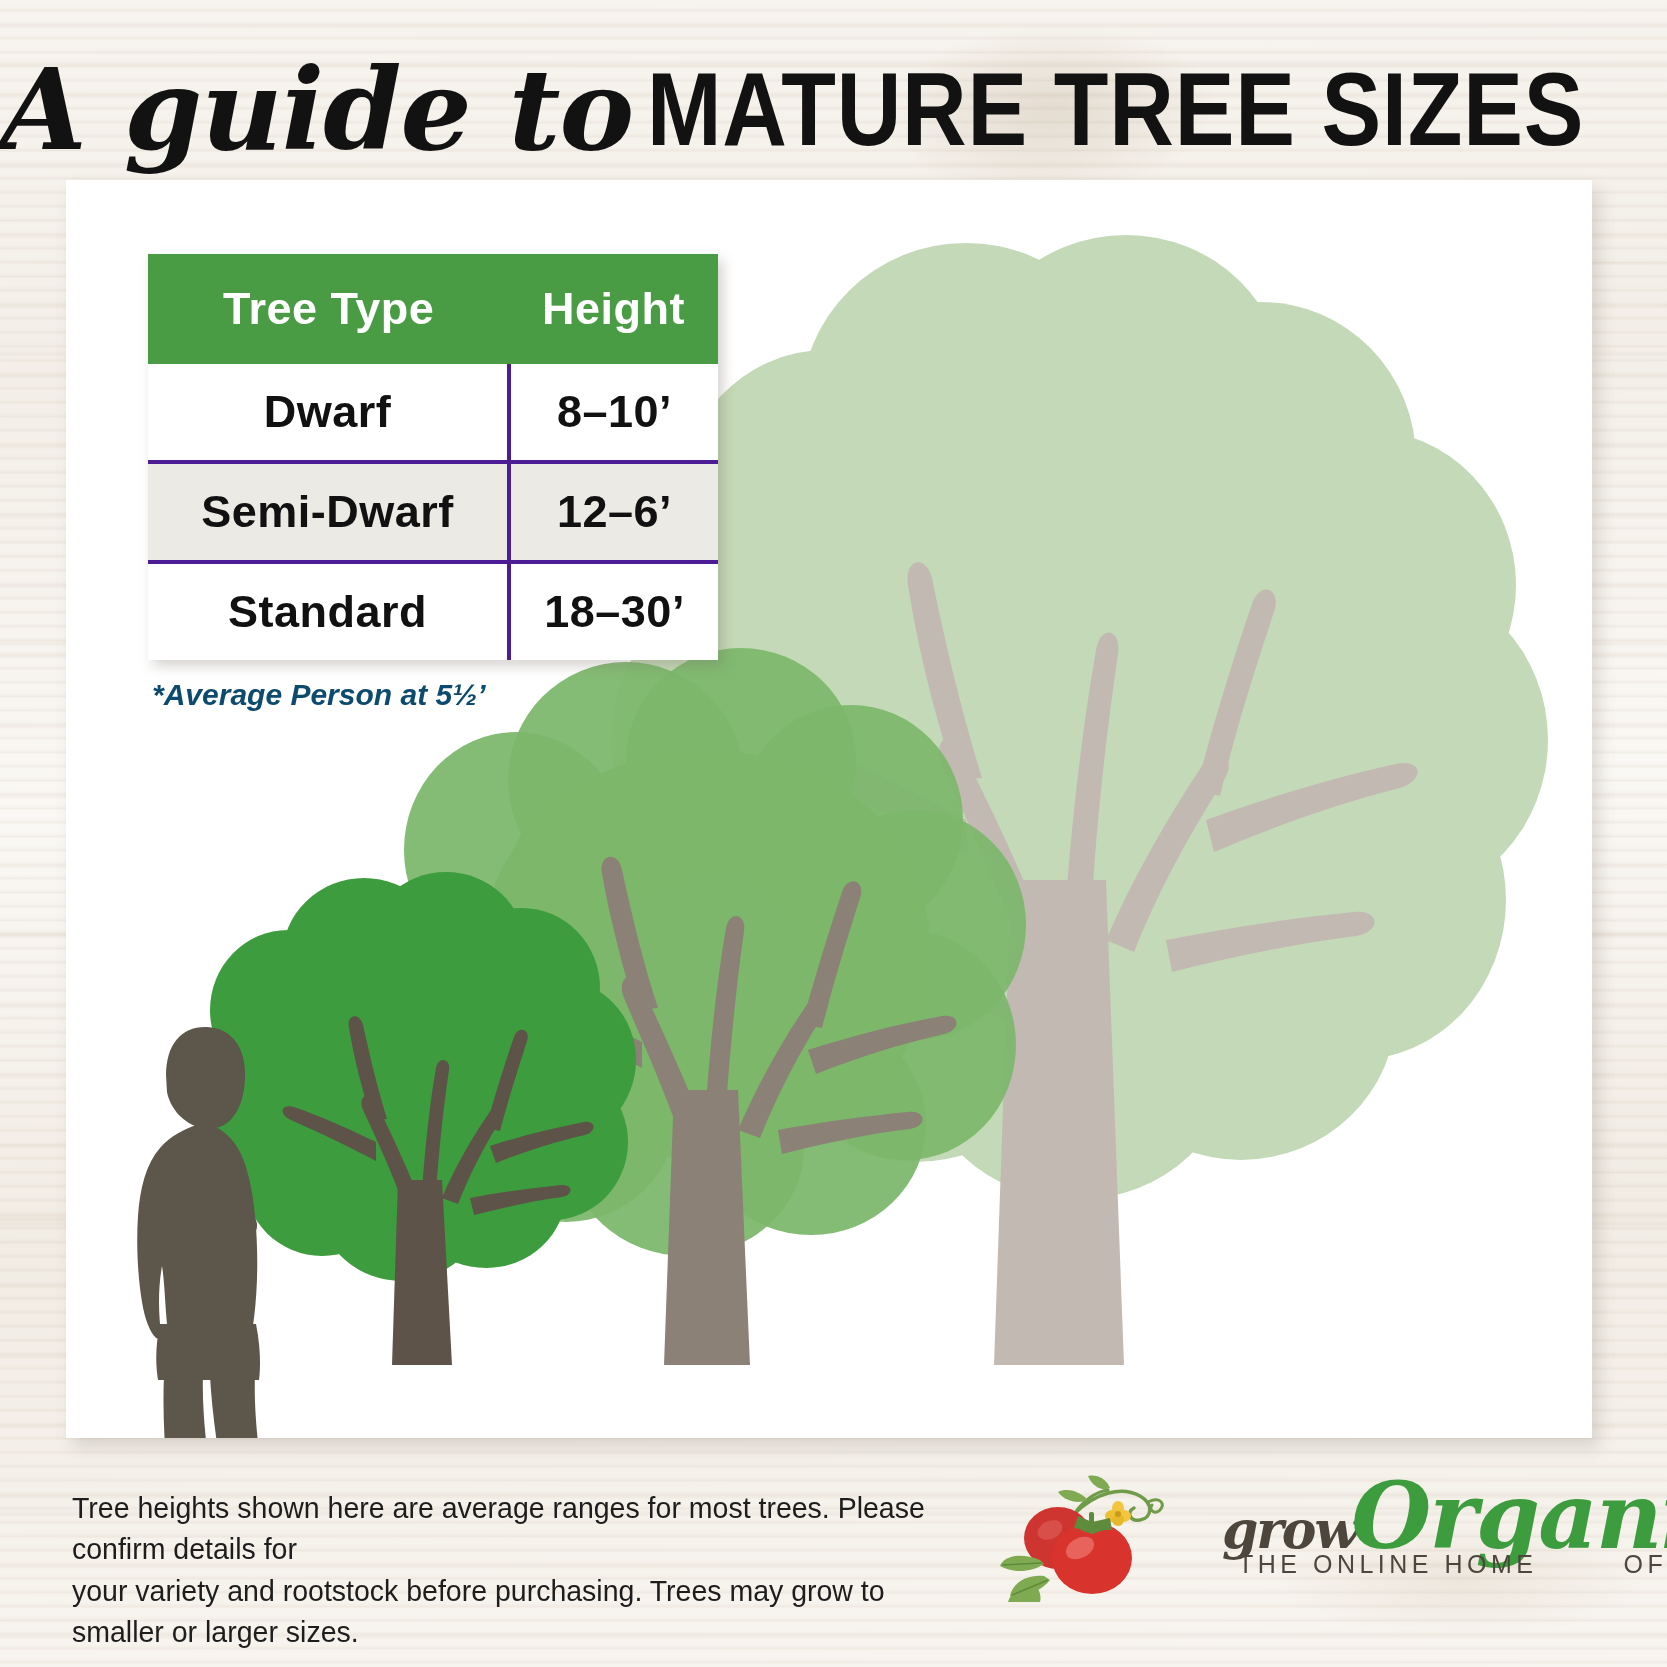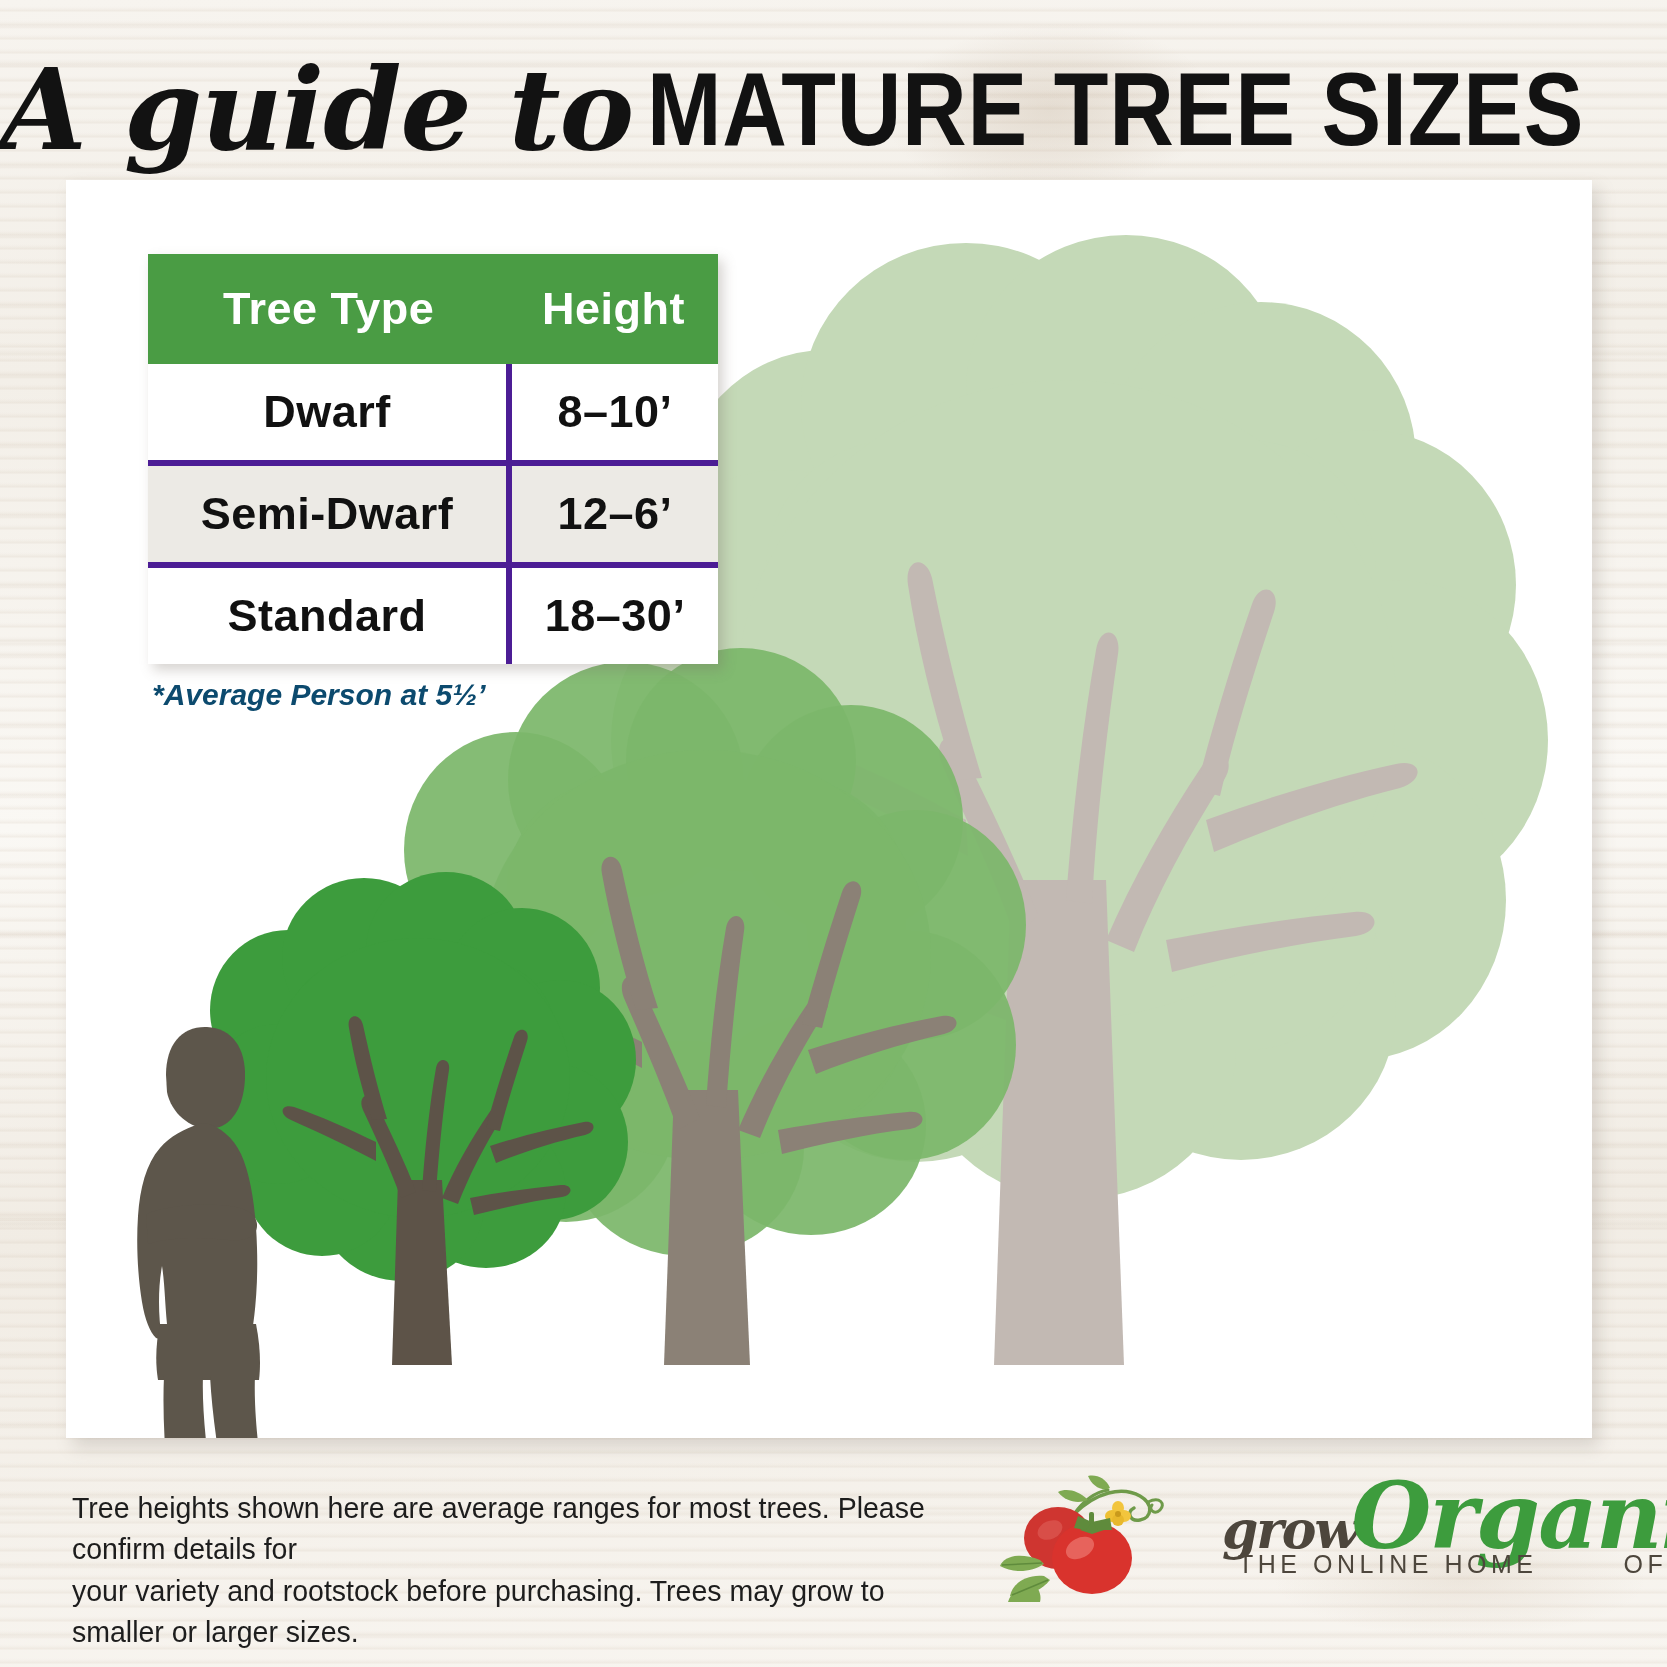--- a/index.html
+++ b/index.html
@@ -100,21 +100,21 @@
     height:108px;text-align:center;
     letter-spacing:0.5px;
     border:none;
   }
   #size-table th.col-type{width:362px;}
   #size-table th.col-height{width:208px;}
   #size-table td{
     font-family:"Liberation Sans",sans-serif;
     font-weight:700;font-size:45px;color:#111;
     height:94px;text-align:center;
-    border:6px solid #4c1d95;
+    border:4px solid #4c1d95;
     letter-spacing:0.5px;
   }
   #size-table tr.row-alt td{background:#eceae5;}
   #size-table tr td:first-child{border-left:none;}
   #size-table tr td:last-child{border-right:none;}
   #size-table tr:first-of-type td{border-top:none;margin-top:44px;}
   #size-table tbody tr:last-child td{border-bottom:none;}
 
   #footnote{
     position:absolute;left:152px;top:678px;z-index:30;

